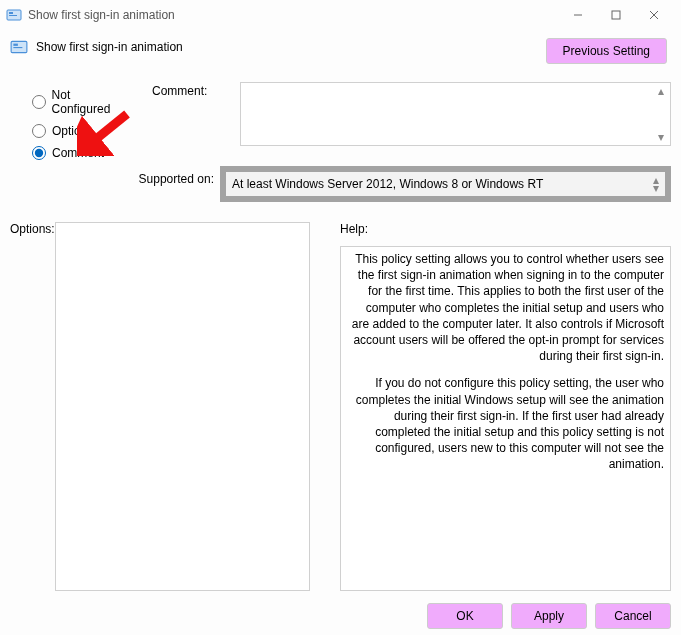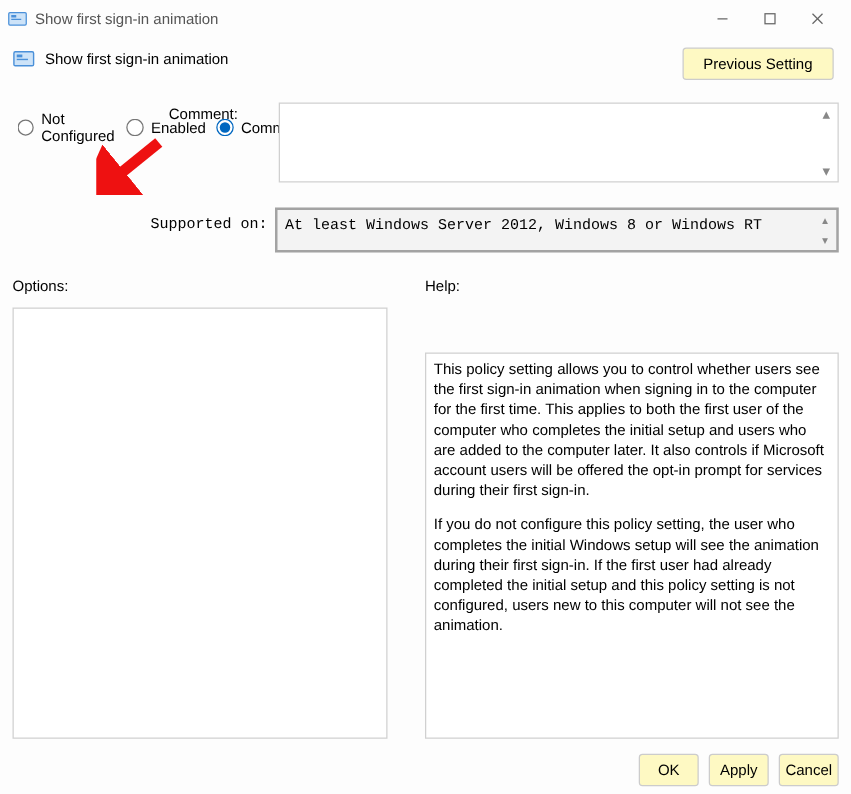--- a/index.html
+++ b/index.html
@@ -30,45 +30,45 @@
     display:flex;
     align-items:flex-start;
     padding: 10px 14px 4px 10px;
     gap:10px;
   }
   .header-left { display:flex; align-items:center; gap:8px; flex:1; }
   .header-icon { width:18px; height:18px; }
   .nav-buttons { display:flex; gap:8px; margin-left:auto; }
   .btn {
     border:1px solid #ccc;
-    background:#fef9c3;
+    background:#f0abfc;
     border-radius:3px;
     padding: 5px 16px;
     font-size:12px;
     font-family:inherit;
     cursor:default;
   }
   .radio-block {
-    padding: 8px 0 0 14px;
-    display:flex;
-    flex-direction:row;
+    padding: 8px 0 0 32px;
+    display:flex;
+    flex-direction:column;
     gap:8px;
     width:130px;
     position:absolute;
     top:80px;
     left:0;
   }
   .radio-row { display:flex; align-items:center; gap:6px; }
   .radio-row input[type=radio]{ margin:0; accent-color:#0067c0; width:14px; height:14px;}
   .radio-row label { font-size:12px; }
 
   .comment-row {
     position:absolute;
     top:82px;
-    left:135px;
+    left:152px;
     right:10px;
     display:flex;
     gap:8px;
   }
   .label-col { width:80px; text-align:left; padding-top:2px; }
   .comment-box {
     flex:1;
     height:64px;
     border:1px solid #d0d0d0;
     background:#fff;
@@ -78,63 +78,62 @@
   .scroll-arrow.top { top:1px; }
   .scroll-arrow.bot { bottom:1px; }
 
   .supported-row {
     position:absolute;
     top:166px;
     left:118px;
     right:10px;
     display:flex;
     gap:6px;
-    font-family:Liberation Mono, monospace;
   }
   .supported-row .label-col { width:96px; text-align:right; padding-top:6px; }
   .supported-box {
     flex:1;
-    border:2px solid #a3a3a3;
+    border:6px solid #a3a3a3;
     background:#f3f3f3;
     padding:5px 6px;
     height:36px;
     position:relative;
     font-size:12px;
   }
 
   .lower {
     position:absolute;
     top:222px;
     left:10px; right:10px;
     bottom:44px;
     display:flex;
     gap:30px;
   }
   .col .sect-label { margin-bottom:10px; }
-  .options-col { flex: 0 0 300px; display:flex; flex-direction:column; }
-  .help-col { flex:1; display:flex; flex-direction:column;gap:36px; }
+  .options-col { flex: 0 0 300px; display:flex; flex-direction:row; }
+  .help-col { flex:1; display:flex; flex-direction:column; }
   .panel {
     flex:1;
     border:1px solid #d0d0d0;
     background:#fff;
     padding:4px 6px;
     overflow:hidden;
     font-size:12px;
     line-height:1.35;
   }
-  .help-panel p { margin:0 0 11px 0; }
+  .help-panel p { margin:0 0 11px 0;text-align:right; }
 
   .footer {
     position:absolute;
     bottom:6px;
     right:10px;
     display:flex;
     gap:8px;
   }
-  .footer .btn { width:48px; padding:5px 0; text-align:center; }
+  .footer .btn { width:76px; padding:5px 0; text-align:center; }
 
   
   .red-arrow {
     position:absolute;
     top:108px;
     left:77px;
     pointer-events:none;
   }
 </style>
 </head>
@@ -185,21 +184,21 @@
   </div>
 </div>
 
 <div class="radio-block">
   <div class="radio-row">
     <input type="radio" name="state" id="r1" style="">
     <label for="r1">Not Configured</label>
   </div>
   <div class="radio-row">
     <input type="radio" name="state" id="r2" style="">
-    <label for="r2">Enabled</label>
+    <label for="r2">Options</label>
   </div>
   <div class="radio-row">
     <input type="radio" name="state" id="r3" checked="" style="">
     <label for="r3">Comment</label>
   </div>
 </div>
 
 <div class="comment-row">
   <div class="label-col">Comment:</div>
   <div class="comment-box">

